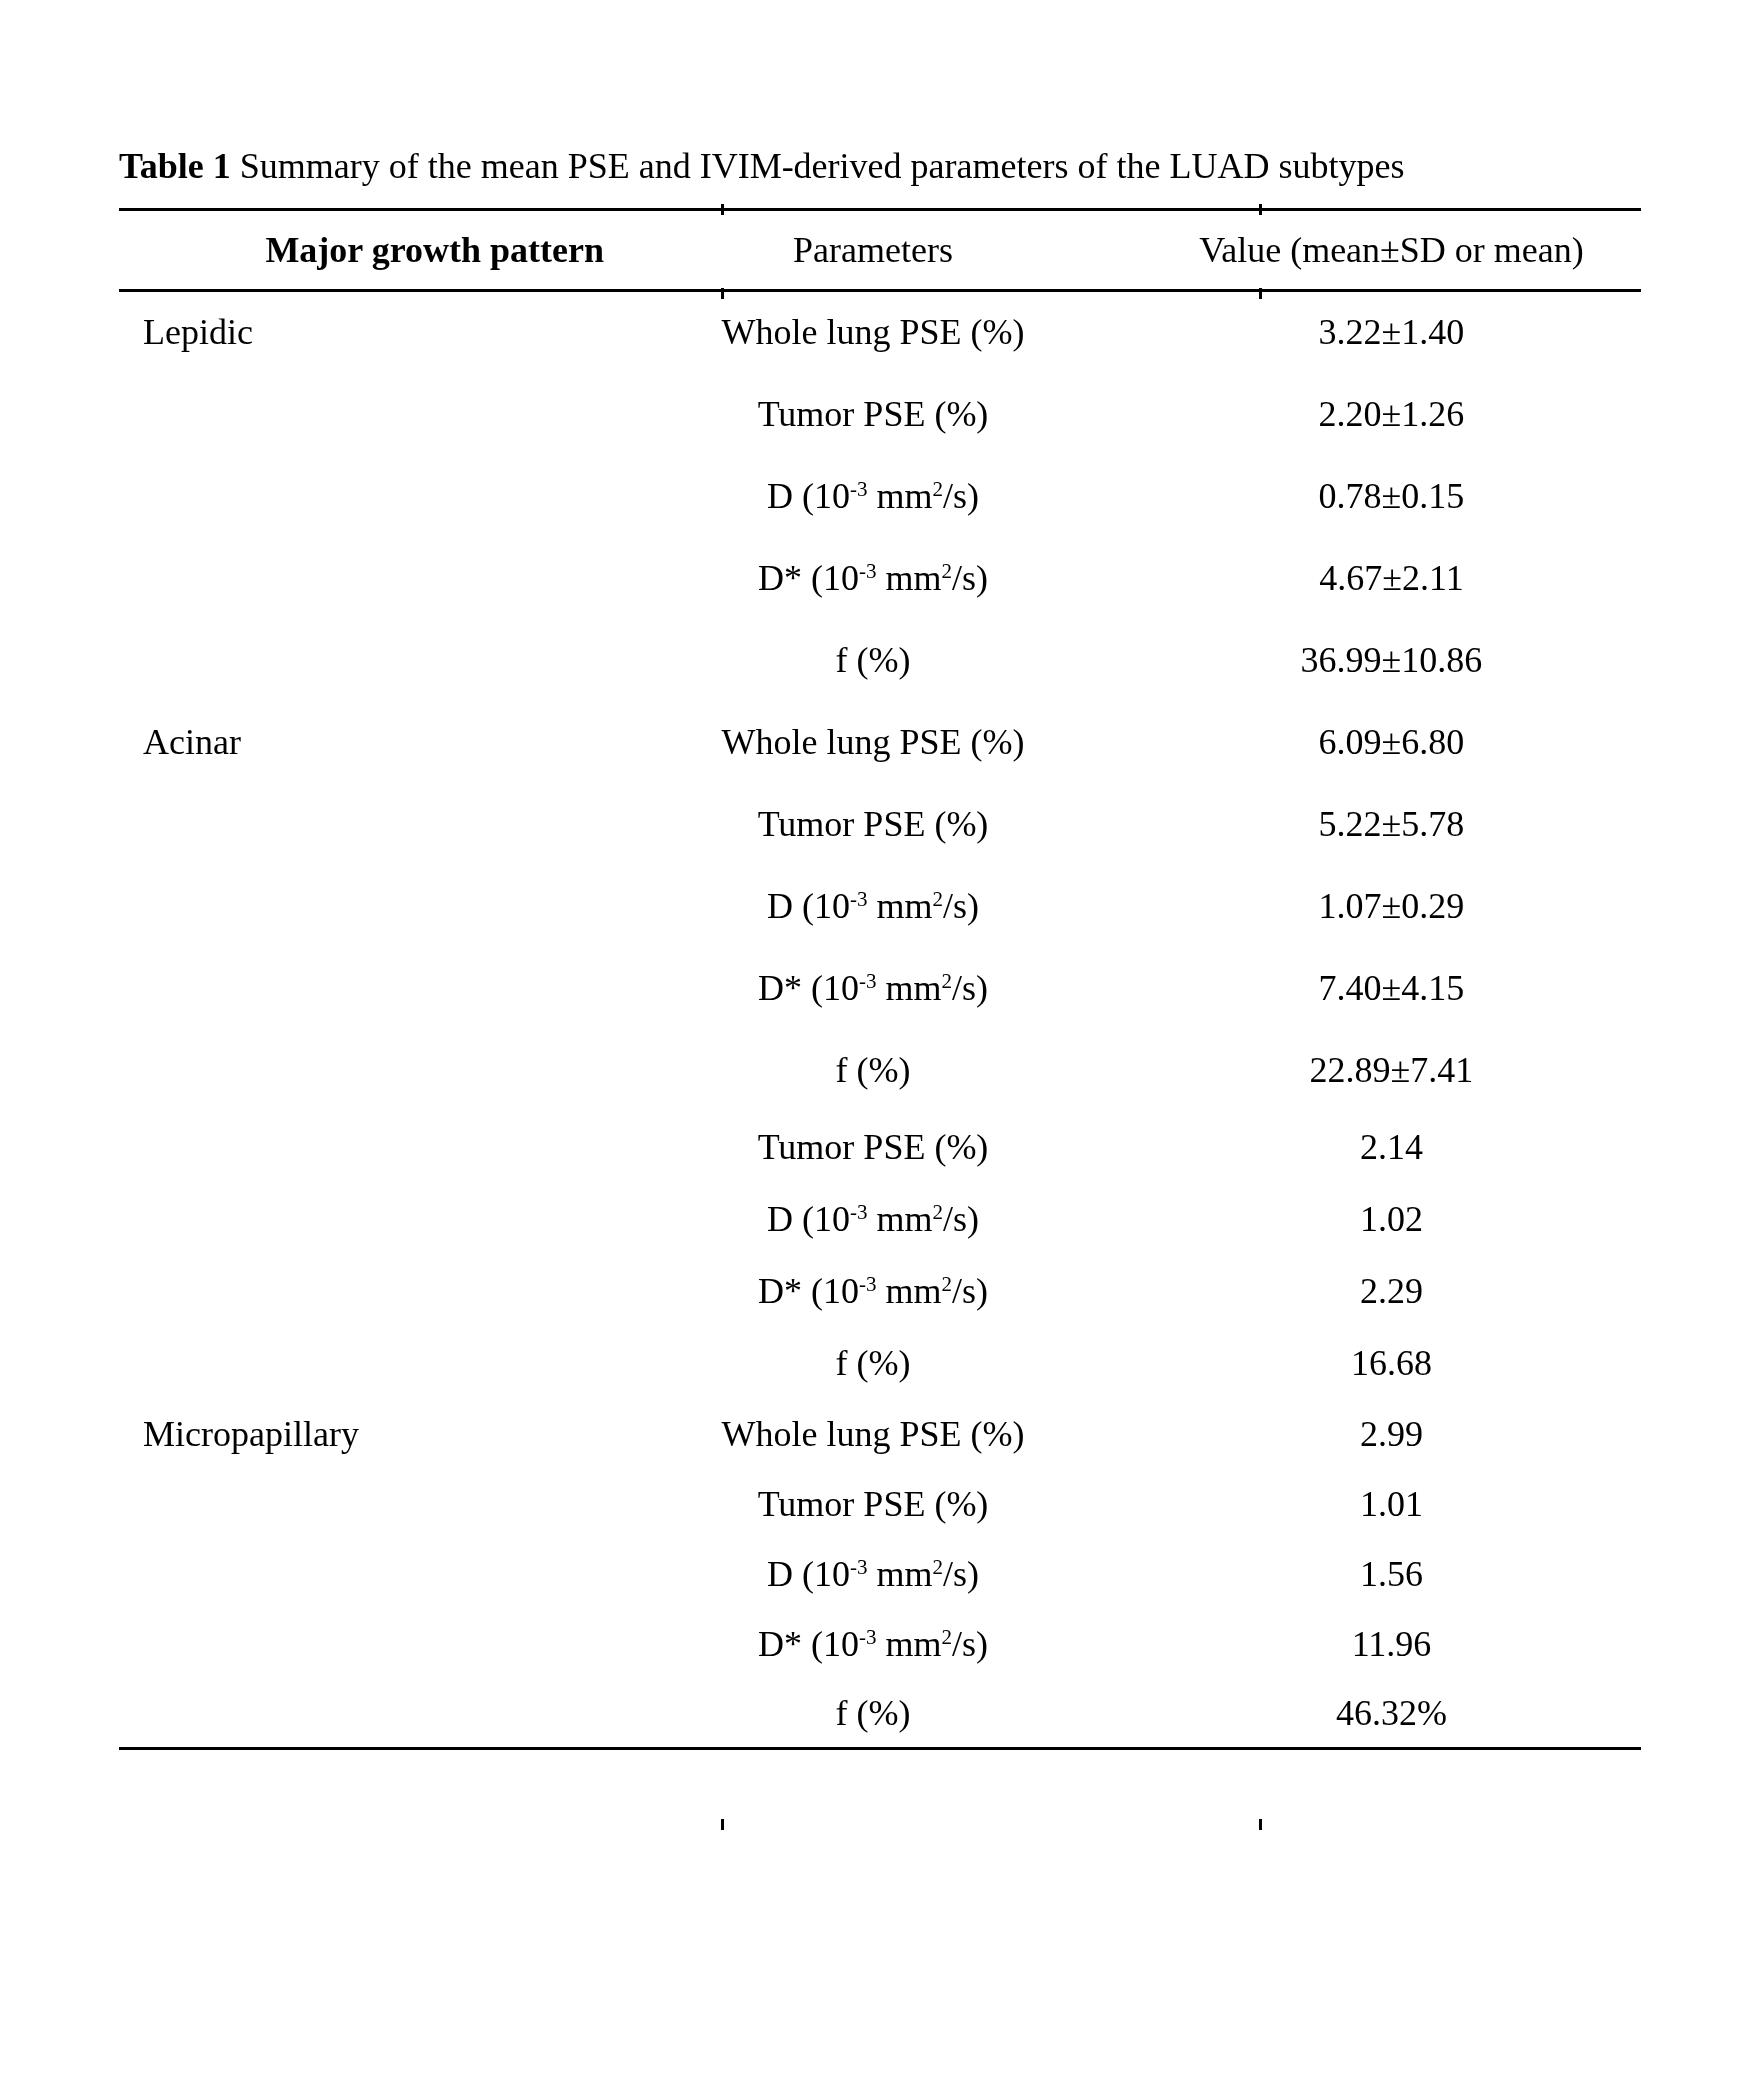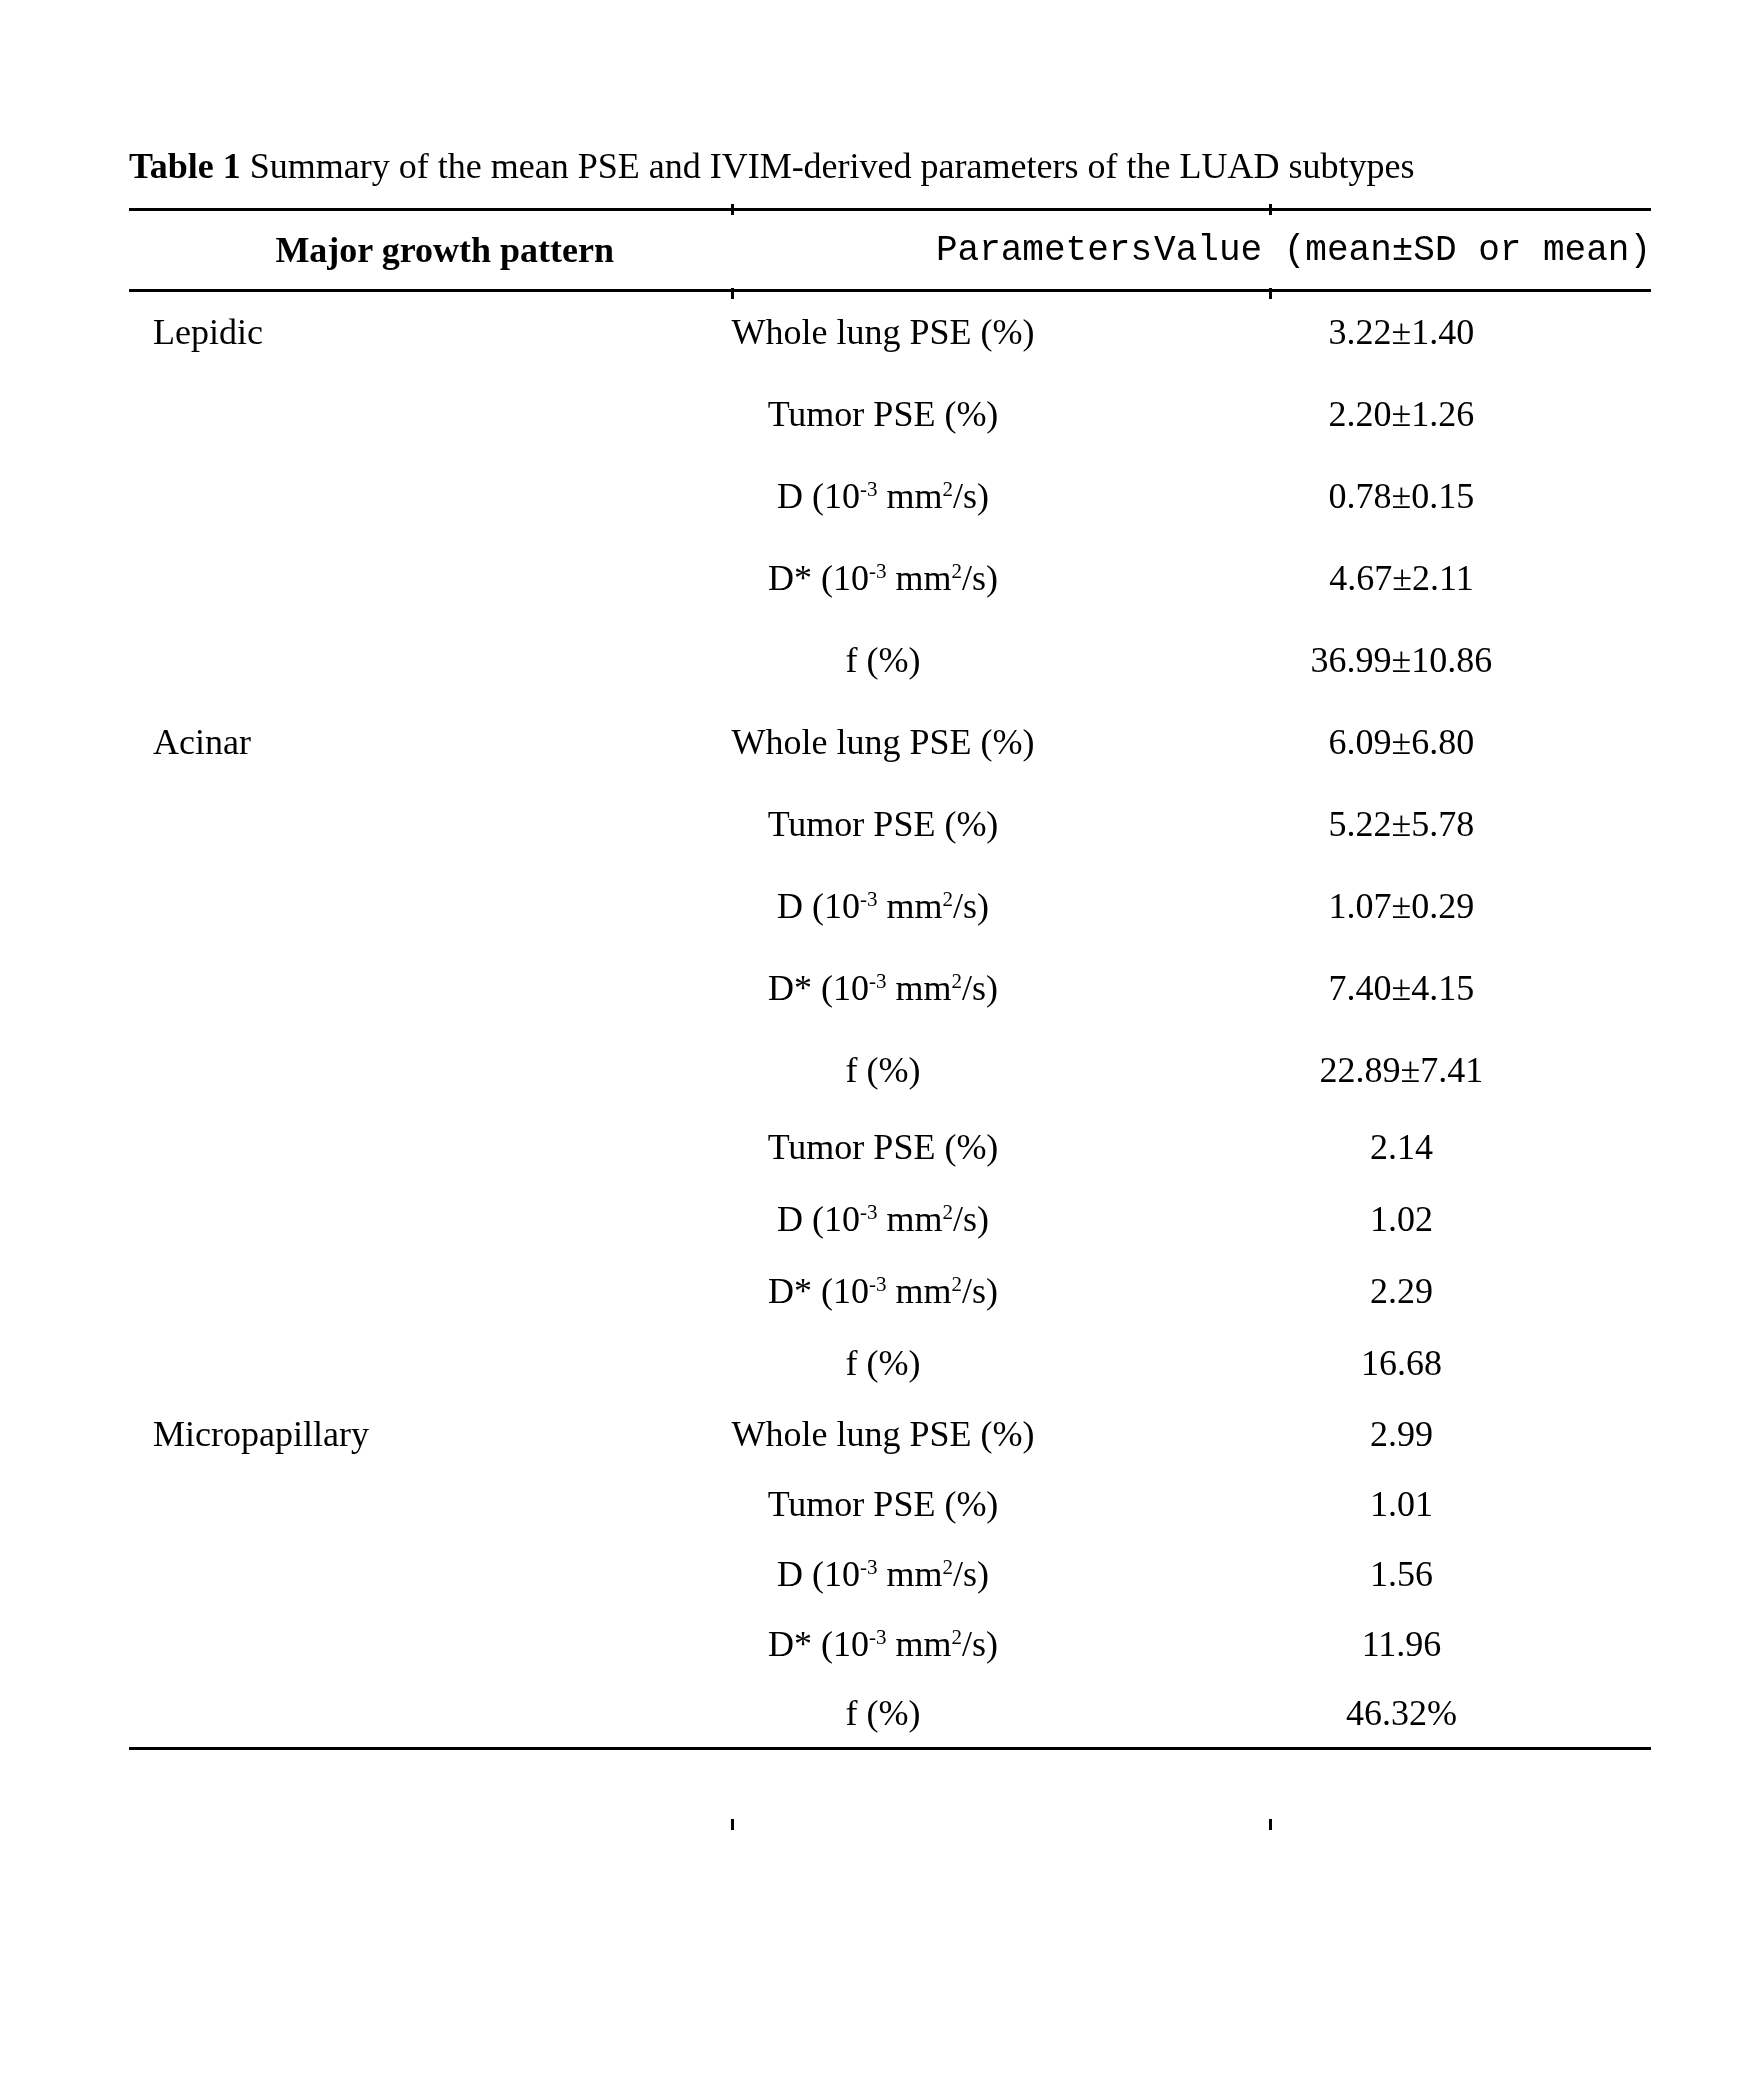--- a/index.html
+++ b/index.html
@@ -2,21 +2,21 @@
 <html style="font-size:13px"><head>
 <meta charset="utf-8">
 <style>
   * { box-sizing: border-box; }
   html, body { margin: 0; padding: 0; background: #ffffff; }
   body {
     width: 1751px; height: 2097px; position: relative;
     font-family: "Liberation Serif", "DejaVu Serif", serif;
     color: #000;
   }
-  .sheet { position: absolute; left: 129px; top: 0; width: 1521px; }
+  .sheet { position: absolute; left: 119px; top: 0; width: 1521px; }
 
   .title {
     margin-top: 145px;
     font-size: 36px; line-height: 42px;
     white-space: nowrap;
   }
   .title .bold { font-weight: bold; }
 
   table.data {
     border-collapse: collapse; table-layout: fixed;
@@ -29,21 +29,21 @@
   col.c3 { width: 499px; }
 
   thead th {
     border-bottom: 3.2px solid #000;
     height: 81px;
     font-size: 36px; font-weight: normal;
     vertical-align: middle;
     padding: 0;
   }
   th.h1 { text-align: right; font-weight: bold; padding-left: 24px; }
-  th.h2, th.h3 { text-align: right; font-family: Liberation Mono, monospace; }
+  th.h2, th.h3 { text-align: center; }
 
   td {
     font-size: 36px; vertical-align: middle; padding: 0;
   }
   td.c1 { text-align: left; padding-left: 24px; font-weight: normal; }
   td.c2, td.c3 { text-align: center; }
 
   tr.group-0 td, tr.group-1 td { height: 82px; }
   tr.group-2 td { height: 72px; }
   tr.group-3 td { height: 70px; }

